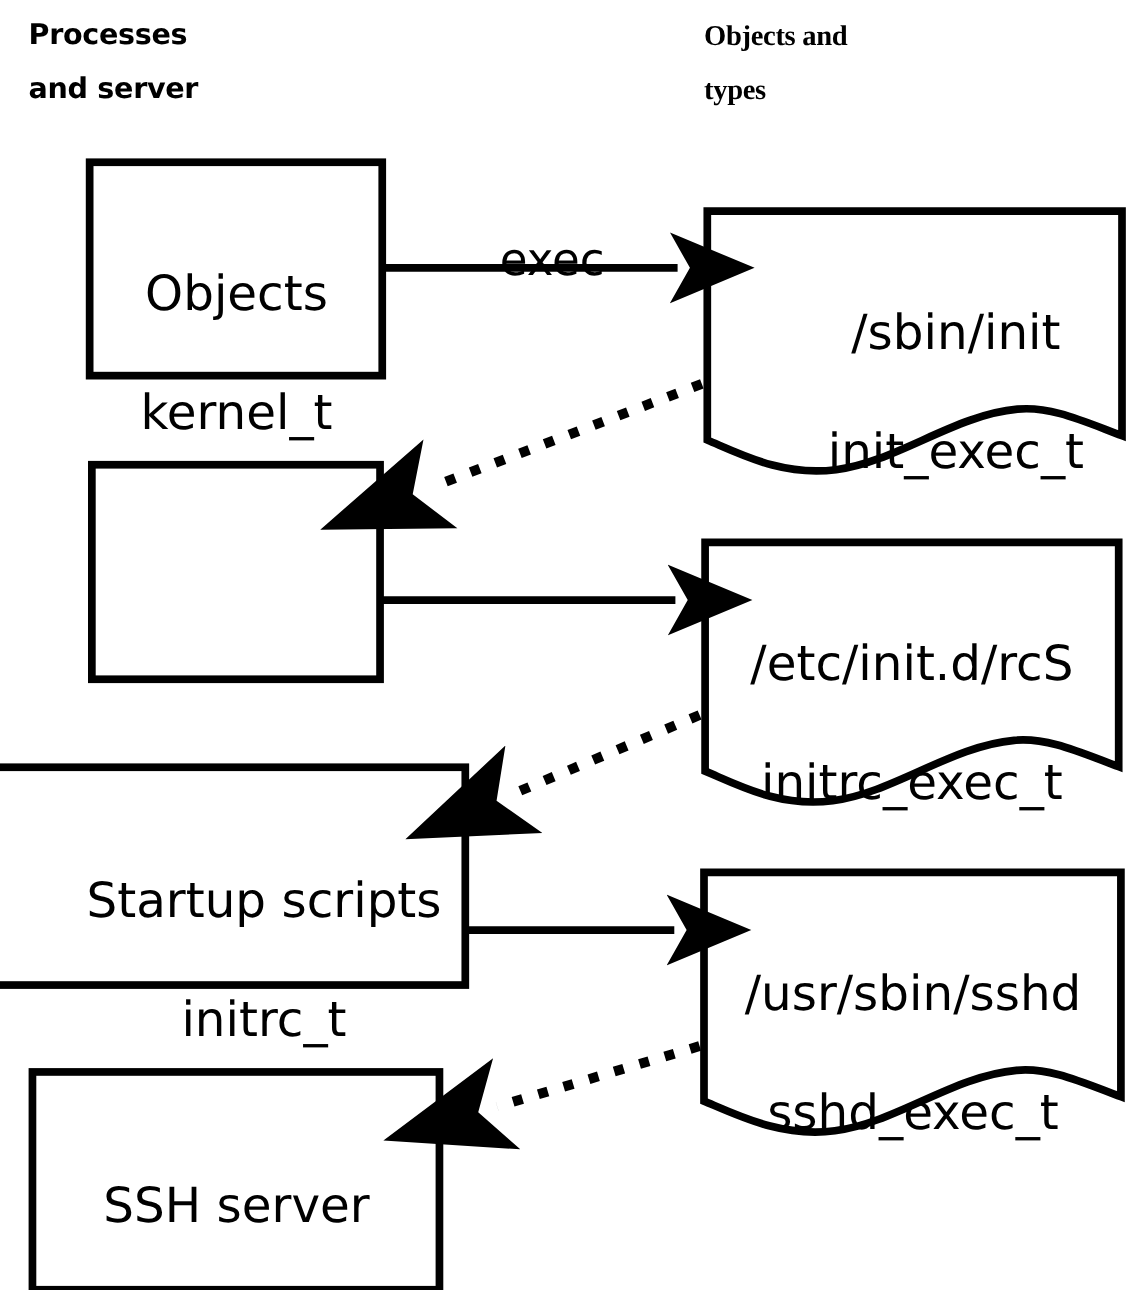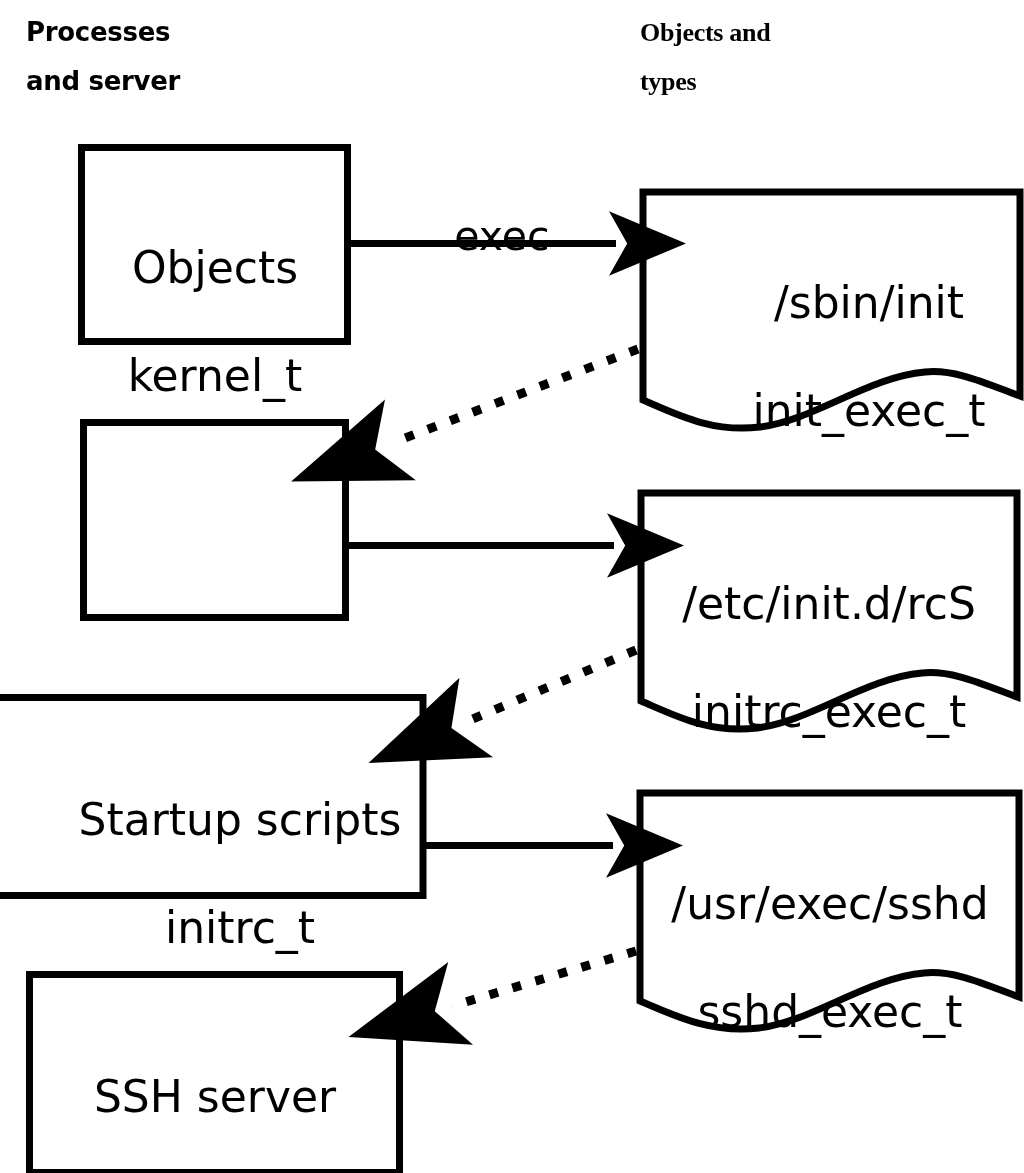--- a/index.html
+++ b/index.html
@@ -128,21 +128,21 @@
     <div>/sbin/init</div>
     <div>init_exec_t</div>
   </div>
 
   <div class="abs node-text" style="left:641px; top:523px; width:376px;">
     <div>/etc/init.d/rcS</div>
     <div>initrc_exec_t</div>
   </div>
 
   <div class="abs node-text" style="left:641px; top:823px; width:378px;">
-    <div>/usr/exec/sshd</div>
+    <div>/usr/sbin/sshd</div>
     <div>sshd_exec_t</div>
   </div>
 
   <div class="abs edge-label" style="left:382px; top:182px; width:240px;margin-top:32px;">
     <span>exec</span>
   </div>
 
 </div>
 
 </body></html>

